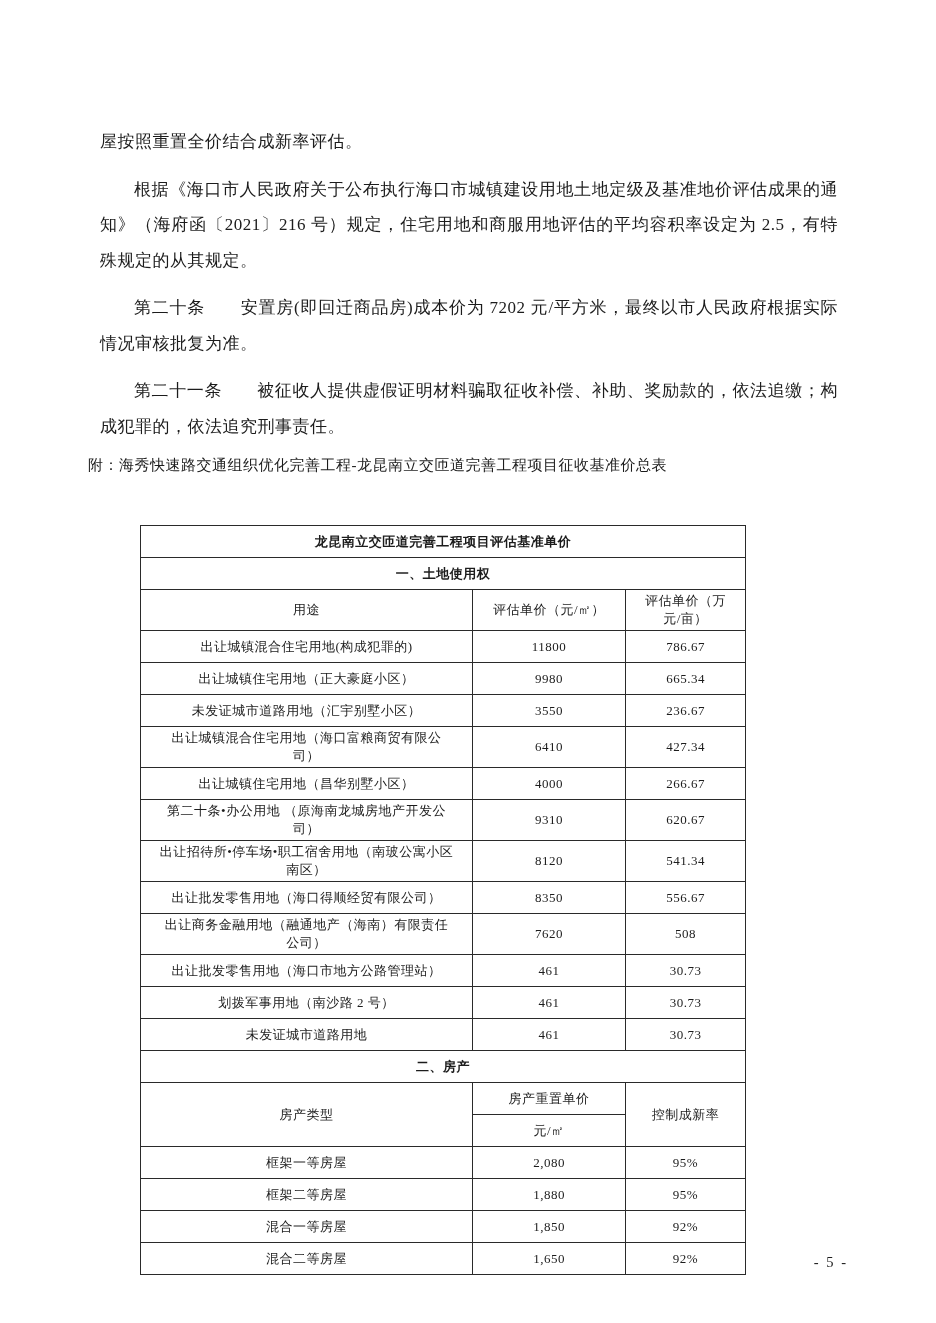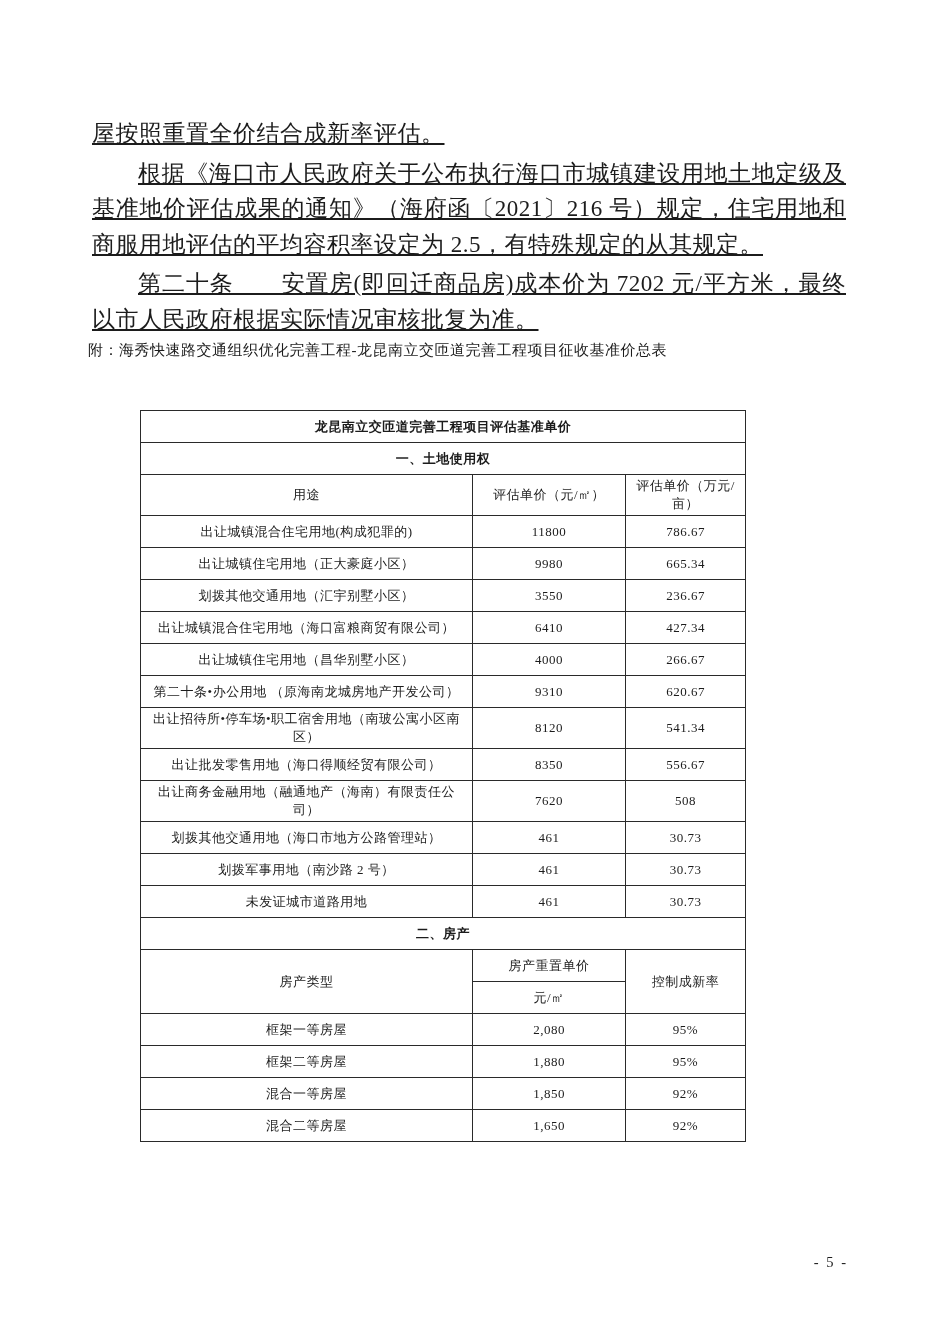--- a/index.html
+++ b/index.html
@@ -9,45 +9,44 @@
     height:1323px;
     background:#ffffff;
     font-family:"Liberation Serif","DejaVu Serif",serif;
     color:#1c1c1c;
     overflow:hidden;
   }
   .content{
     padding:112px 86px 0 88px;
   }
   .para{
-    font-size:23px;
+    font-size:17px;
     line-height:35.5px;
     text-align:justify;
-    margin:4px;
+    margin:12px;
     letter-spacing:0.5px;
-    text-decoration:underline;
   }
   .para.indent{ text-indent:2em; }
   .attachment-line{
     font-size:15px;
     letter-spacing:0.5px;
   }
   table.price-table{
     margin-top:50px;
     margin-left:52px;
     width:605px;
     border-collapse:collapse;
     table-layout:fixed;
   }
   table.price-table td{
     border:1px solid #2a2a2a;
     font-size:13px;
     text-align:center;
     vertical-align:middle;
-    padding:2px 4px;
+    padding:2px 18px;
     height:27px;
     letter-spacing:0.5px;
   }
   td.tbl-title{
     height:50px;
     font-size:17px;
     font-weight:bold;
     letter-spacing:1px;
   }
   td.section-label{
@@ -72,20 +71,21 @@
 </style>
 </head>
 <body>
 
 <div class="page">
   <div class="content">
 
     <p class="para">屋按照重置全价结合成新率评估。</p>
     <p class="para indent">根据《海口市人民政府关于公布执行海口市城镇建设用地土地定级及基准地价评估成果的通知》（海府函〔2021〕216 号）规定，住宅用地和商服用地评估的平均容积率设定为 2.5，有特殊规定的从其规定。</p>
     <p class="para indent">第二十条　　安置房(即回迁商品房)成本价为 7202 元/平方米，最终以市人民政府根据实际情况审核批复为准。</p>
+    <p class="para indent">第二十一条　　被征收人提供虚假证明材料骗取征收补偿、补助、奖励款的，依法追缴；构成犯罪的，依法追究刑事责任。</p>
 
     <div class="attachment-line">附：海秀快速路交通组织优化完善工程-龙昆南立交匝道完善工程项目征收基准价总表</div>
 
     <table class="price-table">
       <colgroup>
         <col class="col-use">
           <col class="col-m2">
           <col class="col-mu">
       </colgroup>
       <tbody>
@@ -106,21 +106,21 @@
           <td>出让城镇混合住宅用地(构成犯罪的)</td>
           <td>11800</td>
           <td>786.67</td>
         </tr>
         <tr>
           <td>出让城镇住宅用地（正大豪庭小区）</td>
           <td>9980</td>
           <td>665.34</td>
         </tr>
         <tr>
-          <td>划拨其他交通用地（汇宇别墅小区）</td>
+          <td>未发证城市道路用地（汇宇别墅小区）</td>
           <td>3550</td>
           <td>236.67</td>
         </tr>
         <tr>
           <td>出让城镇混合住宅用地（海口富粮商贸有限公司）</td>
           <td>6410</td>
           <td>427.34</td>
         </tr>
         <tr>
           <td>出让城镇住宅用地（昌华别墅小区）</td>
@@ -141,21 +141,21 @@
           <td>出让批发零售用地（海口得顺经贸有限公司）</td>
           <td>8350</td>
           <td>556.67</td>
         </tr>
         <tr>
           <td>出让商务金融用地（融通地产（海南）有限责任公司）</td>
           <td>7620</td>
           <td>508</td>
         </tr>
         <tr>
-          <td>划拨其他交通用地（海口市地方公路管理站）</td>
+          <td>出让批发零售用地（海口市地方公路管理站）</td>
           <td>461</td>
           <td>30.73</td>
         </tr>
         <tr>
           <td>划拨军事用地（南沙路 2 号）</td>
           <td>461</td>
           <td>30.73</td>
         </tr>
         <tr>
           <td>未发证城市道路用地</td>

